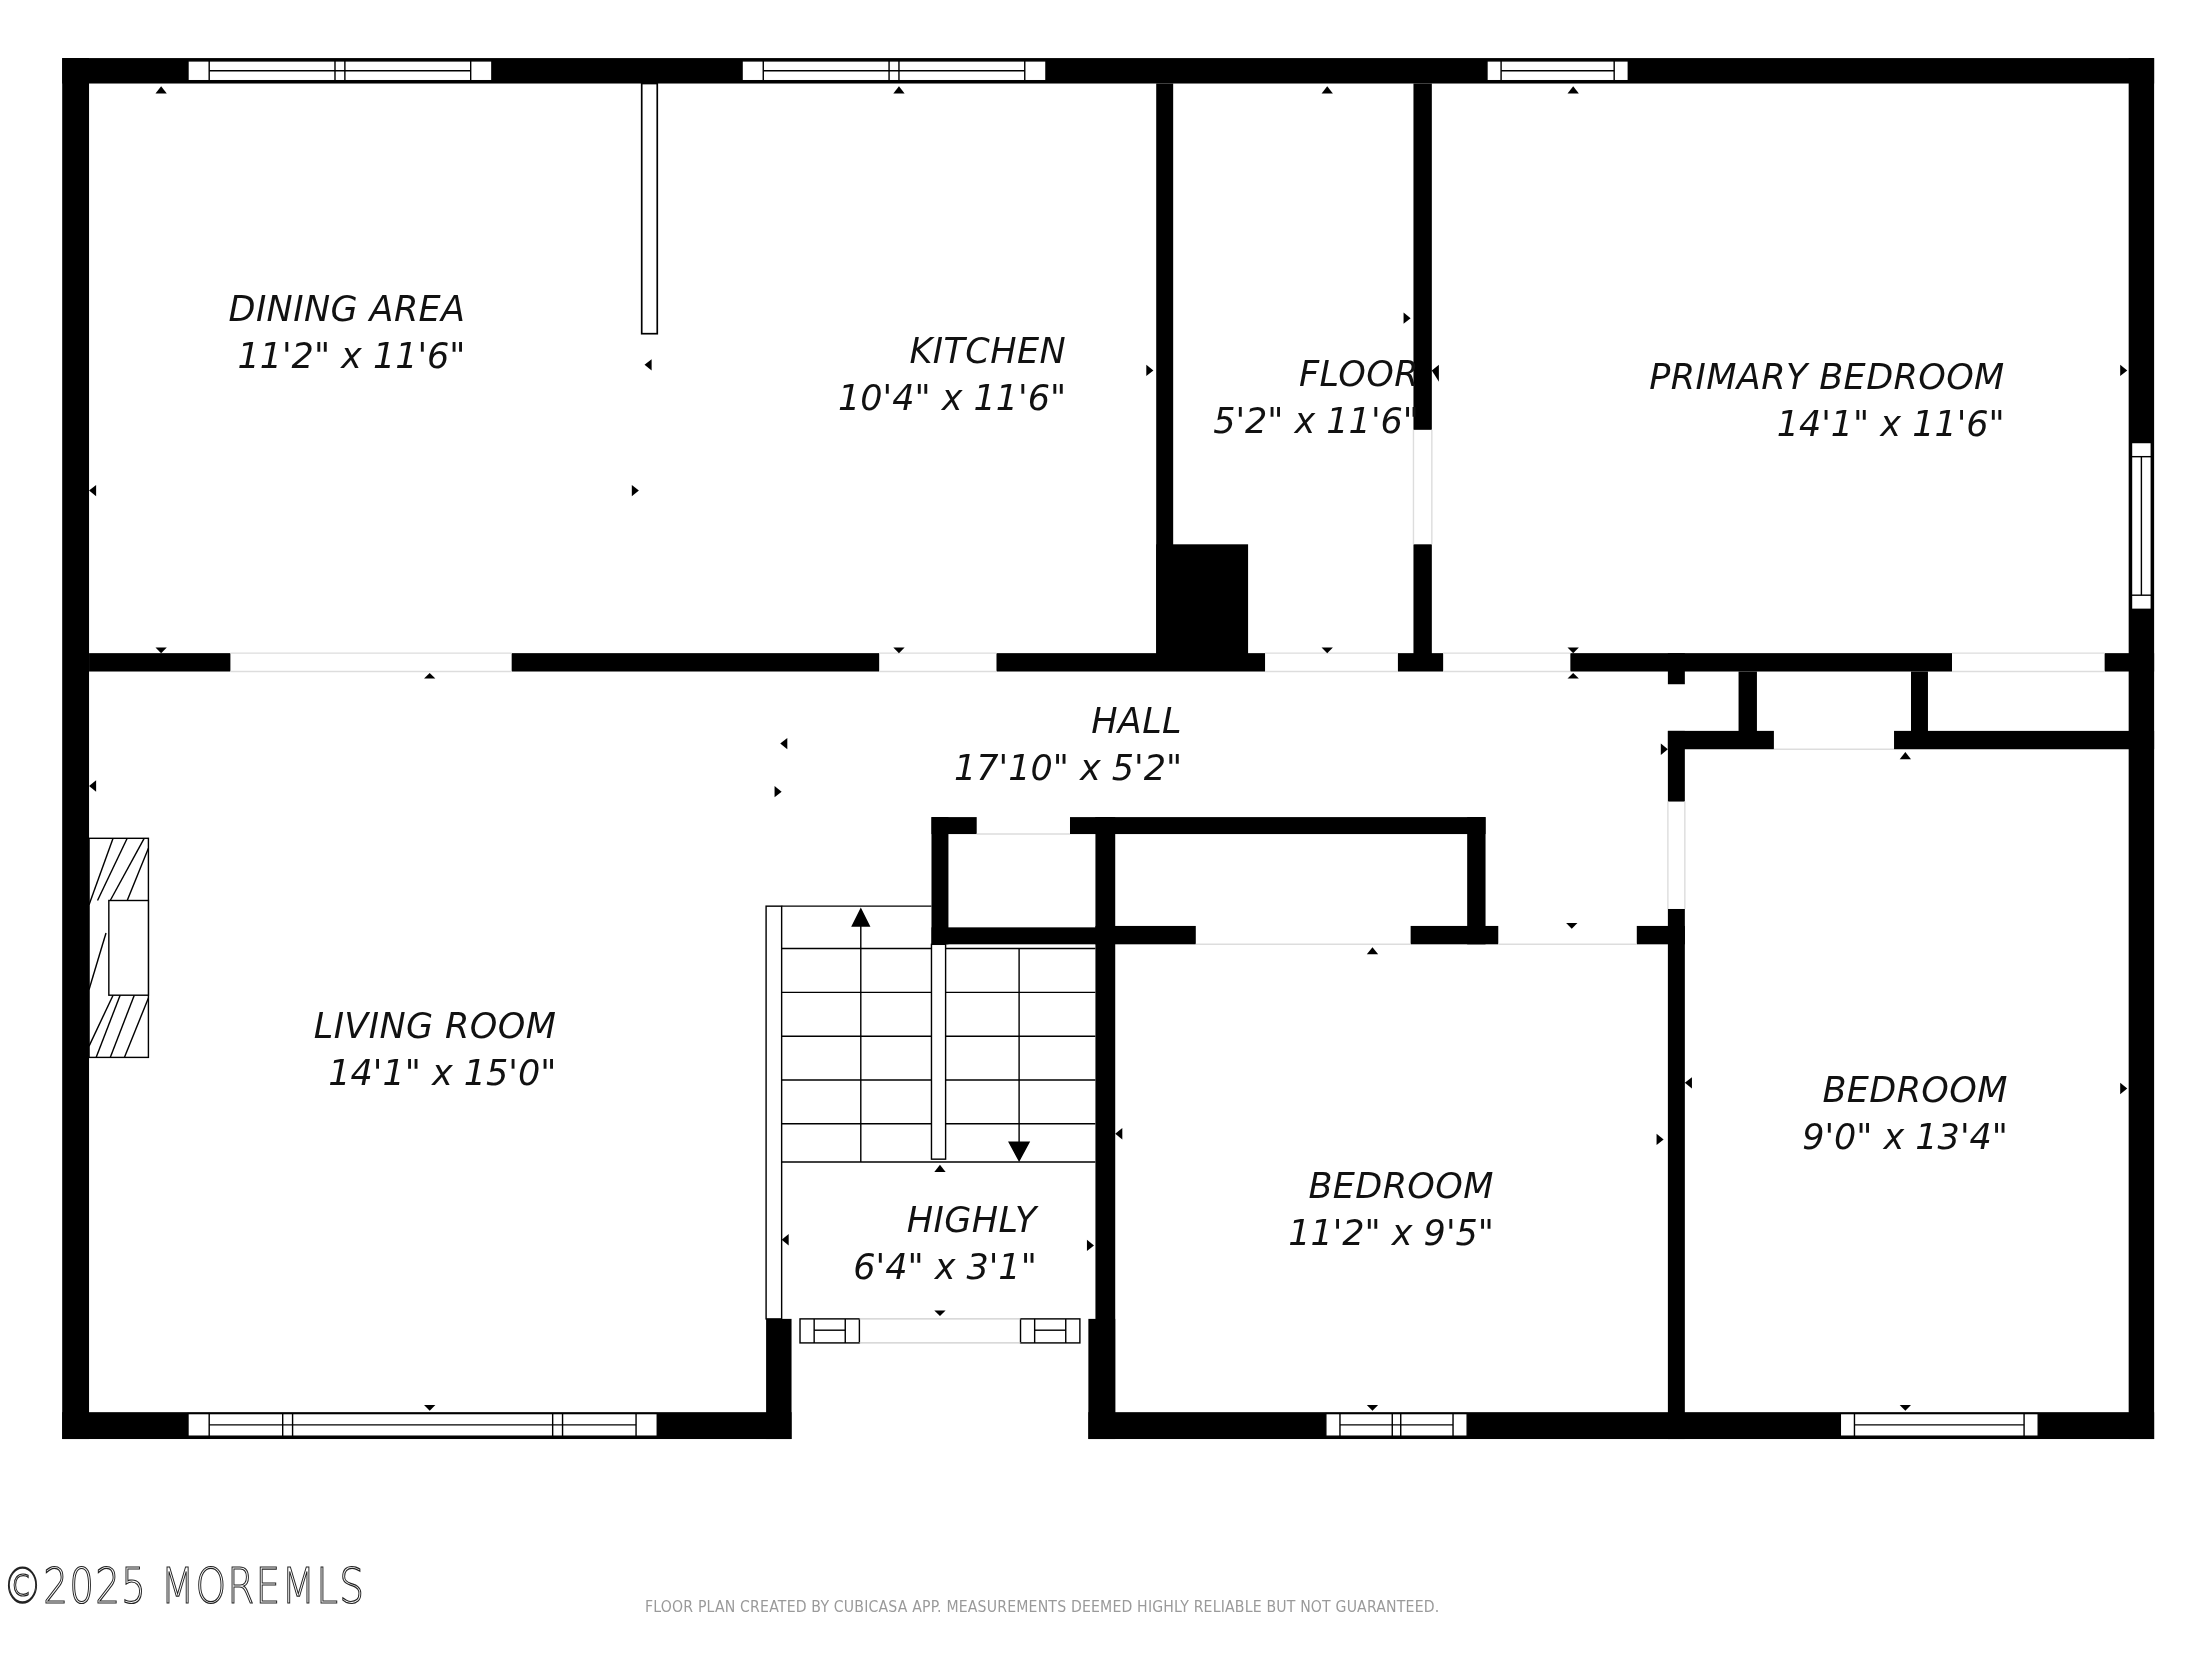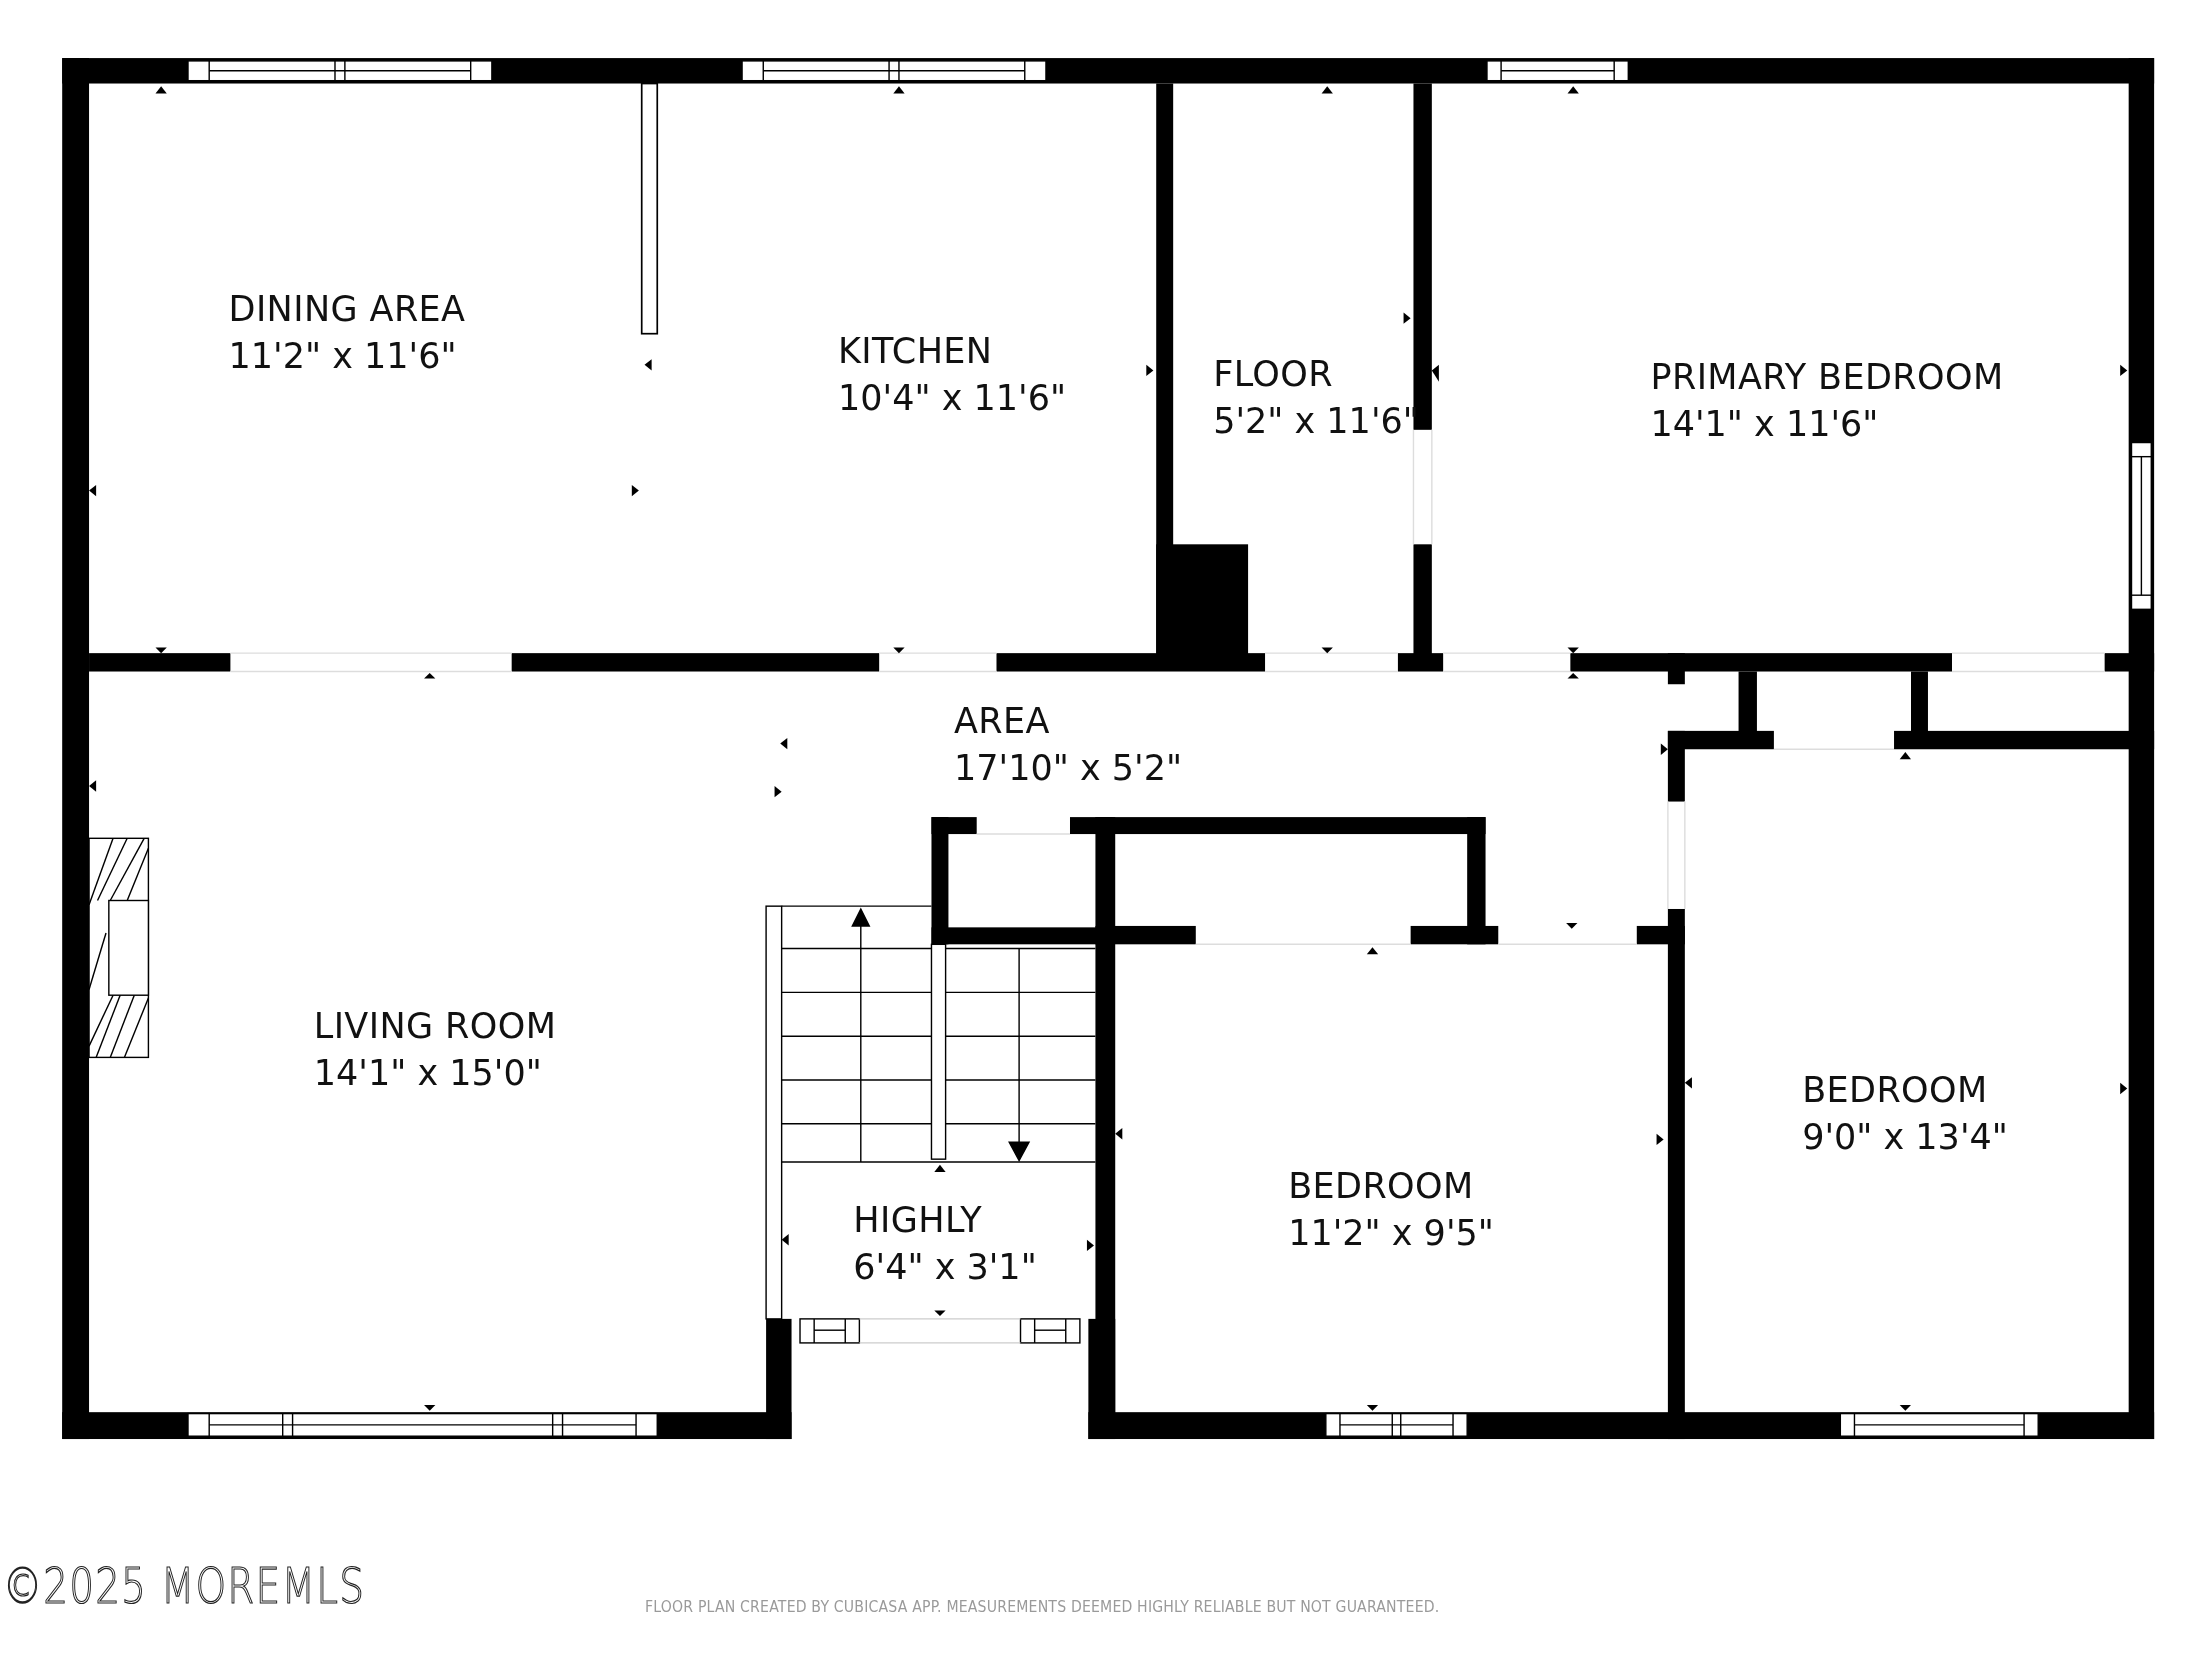--- a/index.html
+++ b/index.html
@@ -1,18 +1,18 @@
 <!DOCTYPE html>
 <html style="font-size:11.8px"><head>
 <meta charset="utf-8">
 <style>
   html, body { margin:0; padding:0; background:#ffffff; }
   body { width:2205px; height:1654px; position:relative; overflow:hidden; font-family:"DejaVu Sans", sans-serif; }
   #plan { position:absolute; left:0; top:0; width:2205px; height:1654px; }
-  .room-label { position:absolute; transform:translate(-50%,-50%); text-align:left; color:#111; white-space:nowrap; line-height:1.35; }
+  .room-label { position:absolute; transform:translate(-50%,-50%); text-align:right; color:#111; white-space:nowrap; line-height:1.35;font-style:italic; }
   .room-name { font-size:35px; letter-spacing:0.4px; display:block; }
   .room-dims { font-size:35px; display:block; }
   .watermark { position:absolute; left:2.9px; top:1557px; font-size:50px; color:transparent; -webkit-text-stroke:1.2px #222; letter-spacing:1.5px; font-family:"DejaVu Sans", sans-serif; font-weight:300; transform:scaleX(0.78); transform-origin:left center; }
   .disclaimer { position:absolute; left:645px; top:1597px; font-size:16px; color:#9a9a9a; letter-spacing:0.2px; transform:scaleX(0.88); transform-origin:left center; font-family:"DejaVu Sans", sans-serif; }
 </style>
 </head>
 <body>
 
 <svg id="plan" viewBox="0 0 1560 1170" xmlns="http://www.w3.org/2000/svg">
   <g fill="#000">
@@ -230,21 +230,21 @@
   </div>
   <div class="room-label" style="left:1316px;top:398px;">
     <span class="room-name">FLOOR</span>
     <span class="room-dims">5'2" x 11'6"</span>
   </div>
   <div class="room-label" style="left:1779px;top:401px;margin-left:48px;">
     <span class="room-name">PRIMARY BEDROOM</span>
     <span class="room-dims">14'1" x 11'6"</span>
   </div>
   <div class="room-label" style="left:1068px;top:745px;">
-    <span class="room-name">AREA</span>
+    <span class="room-name">HALL</span>
     <span class="room-dims">17'10" x 5'2"</span>
   </div>
   <div class="room-label" style="left:435px;top:1050px;">
     <span class="room-name">LIVING ROOM</span>
     <span class="room-dims">14'1" x 15'0"</span>
   </div>
   <div class="room-label" style="left:945px;top:1244px;">
     <span class="room-name">HIGHLY</span>
     <span class="room-dims">6'4" x 3'1"</span>
   </div>

